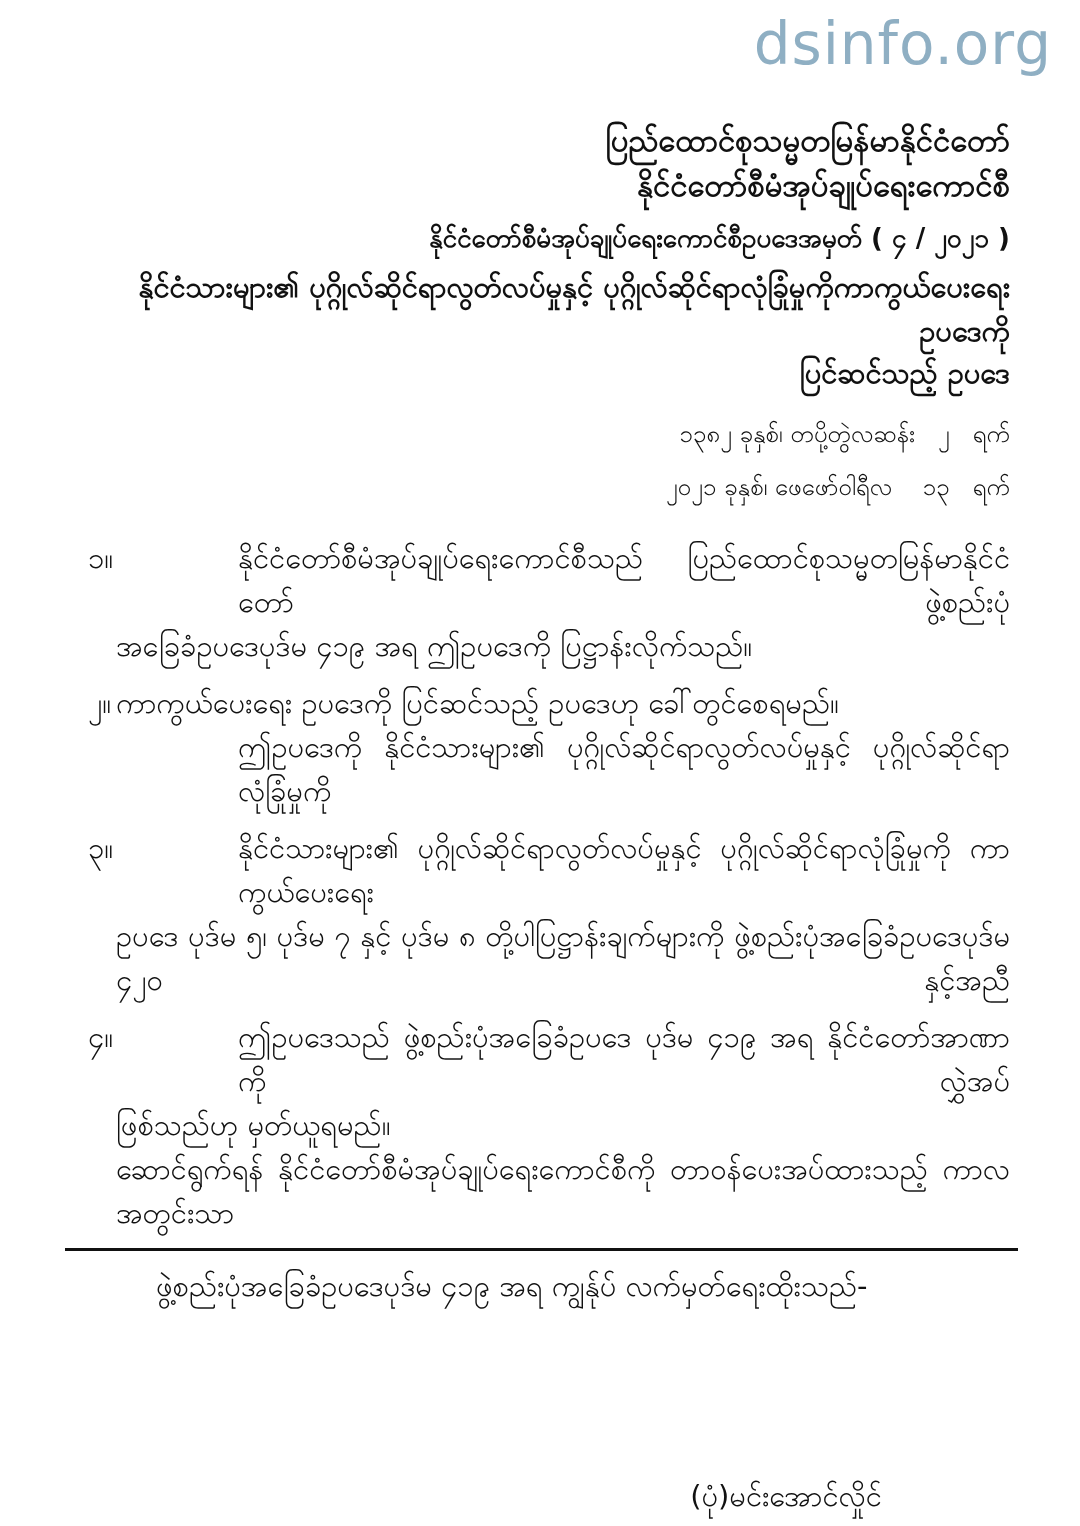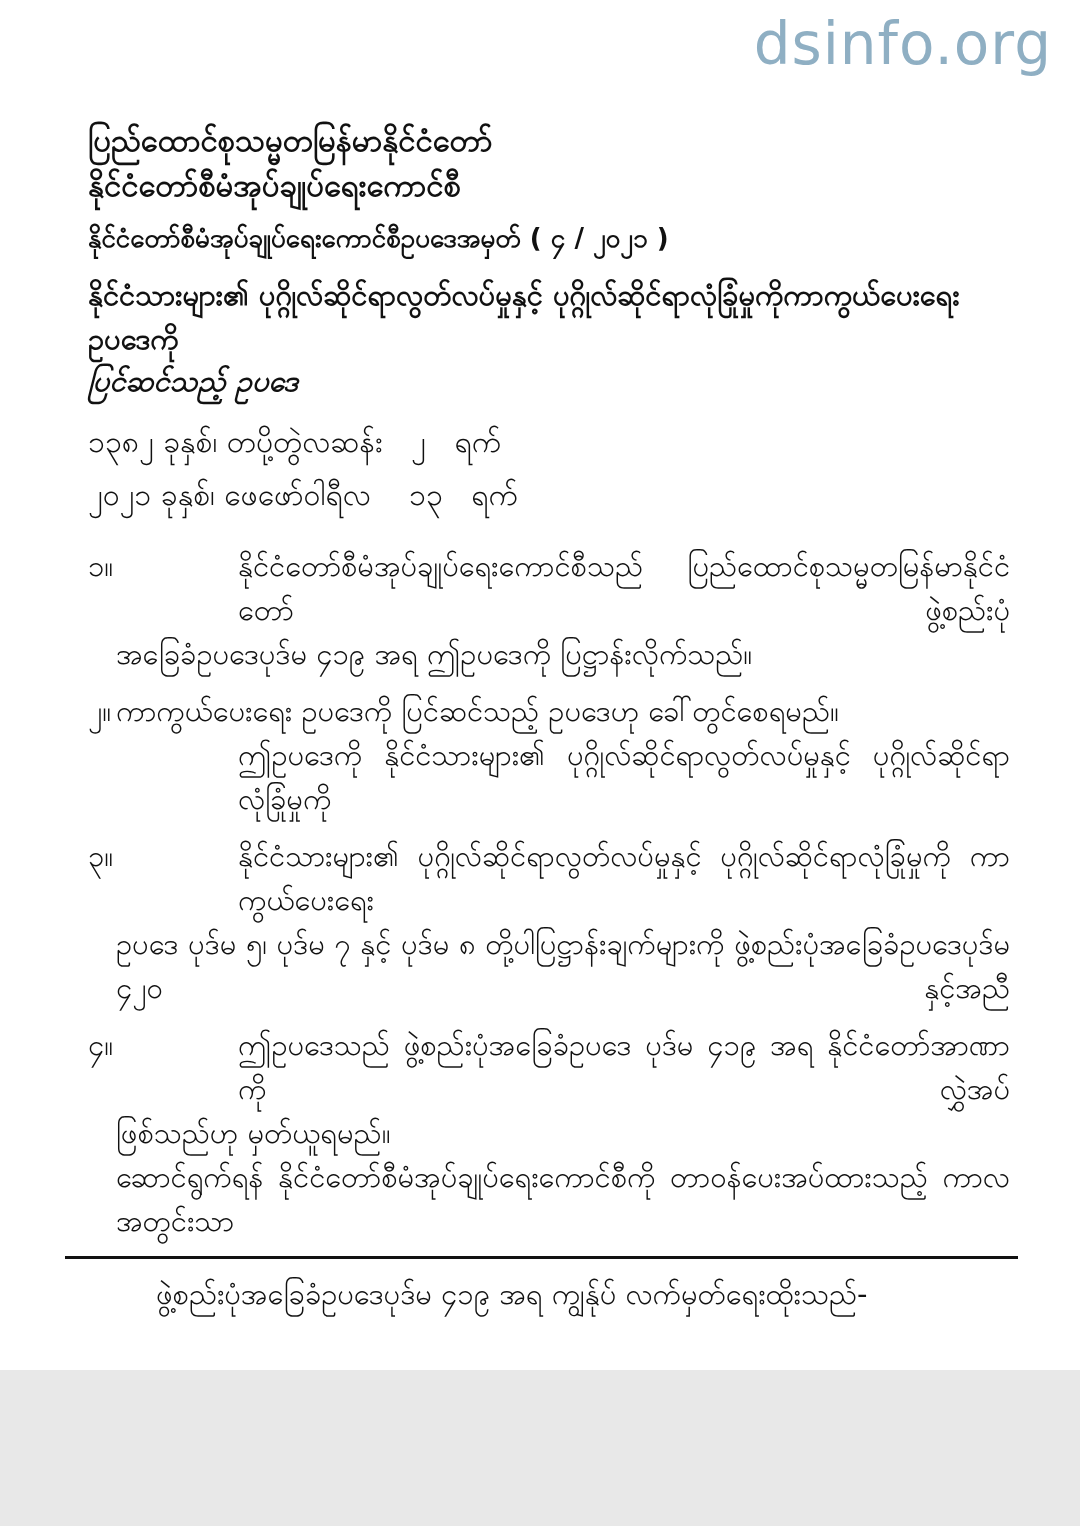--- a/index.html
+++ b/index.html
@@ -3,21 +3,21 @@
 <meta charset="utf-8">
 <style>
   html, body {
     margin: 0;
     padding: 0;
     background: #e8e8e8;
   }
   .page {
     position: relative;
     width: 1080px;
-    height: 1370px;
+    height: 1526px;
     margin: 0 auto;
     background: #ffffff;
     color: #111111;
     font-family: "DejaVu Sans", "Liberation Sans", sans-serif;
     overflow: hidden;
   }
   .watermark {
     position: absolute;
     top: 6px;
     right: 28px;
@@ -26,46 +26,45 @@
     font-weight: 400;
     color: #8fafc3;
     letter-spacing: 1px;
   }
   .doc {
     position: absolute;
     left: 88px;
     right: 70px;
     top: 118px;
   }
-  .center { text-align: left; }
+  .center { text-align: right; }
   .hdr-line {
     font-size: 31px;
     line-height: 45px;
     font-weight: bold;
   }
   .law-number {
     margin-top: 8px;
     font-size: 26px;
     line-height: 45px;
     font-weight: bold;
   }
   .title-line1 {
-    margin-top: 12px;
+    margin-top: 4px;
     font-size: 29px;
     line-height: 44px;
     font-weight: bold;
   }
   .title-line2 {
     font-size: 29px;
     line-height: 40px;
     font-weight: bold;
-    font-style: italic;
   }
   .date-line {
-    font-size: 30px;
+    font-size: 24px;
     line-height: 46px;
     white-space: pre-wrap;
   }
   .date-first { margin-top: 18px; }
   .date-second { margin-top: 7px; }
   .body-block { margin-top: 26px; }
   .para {
     position: relative;
     margin-bottom: 13px;
     font-size: 29px;

